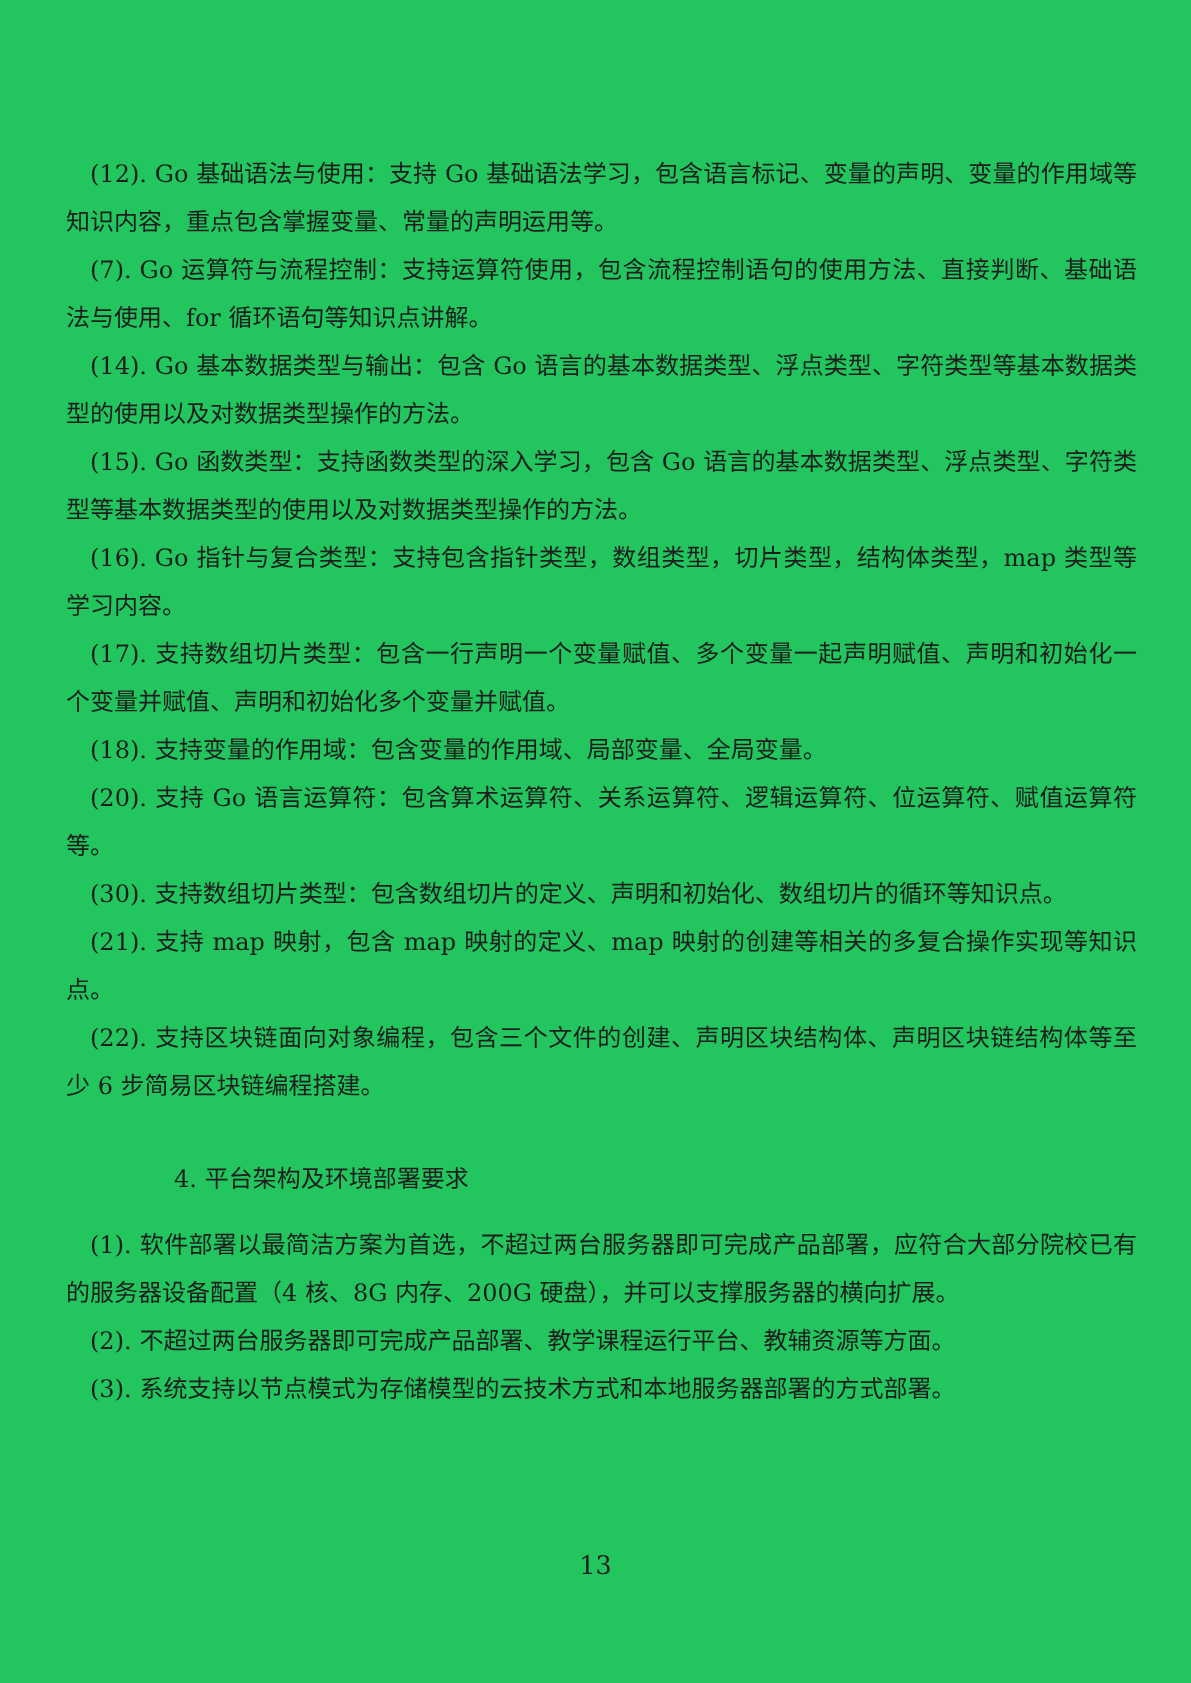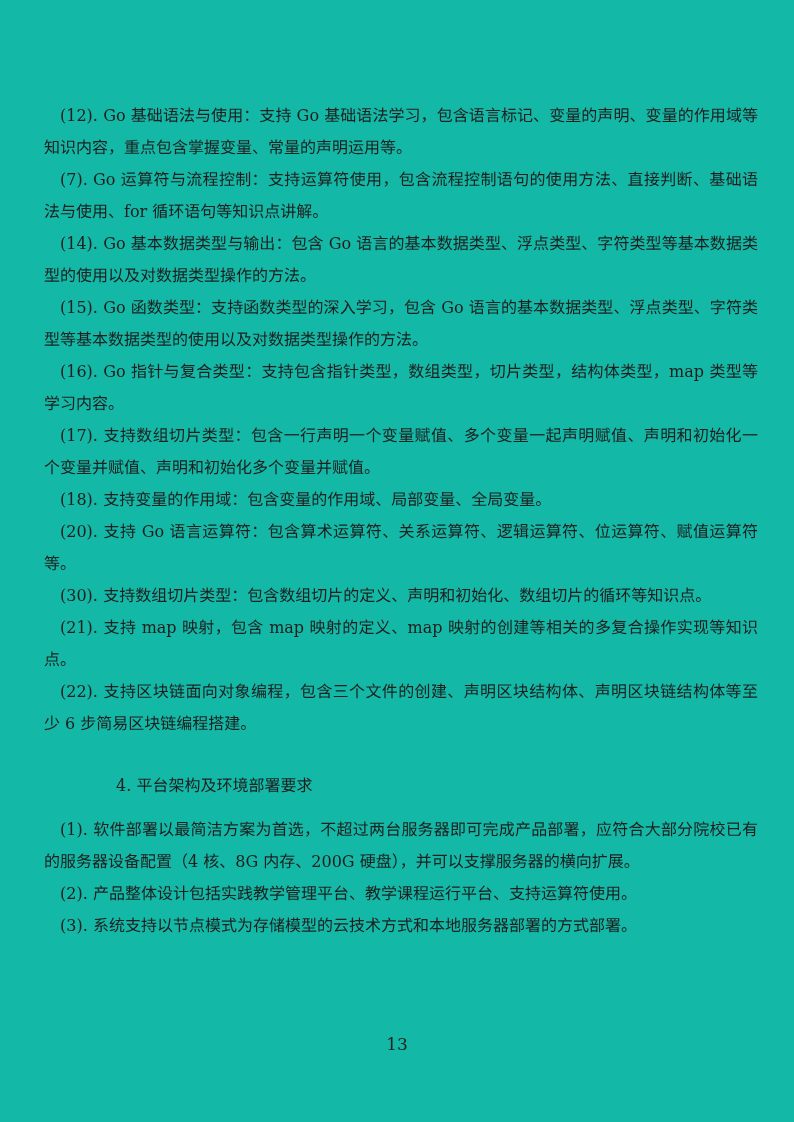--- a/index.html
+++ b/index.html
@@ -4,21 +4,21 @@
 <style>
   html, body {
     margin: 0;
     padding: 0;
     background: #ffffff;
   }
   .page {
     position: relative;
     width: 794px;
     height: 1122px;
-    background: #14b8a6;
+    background: #22c55e;
     overflow: hidden;
     font-family: "DejaVu Serif", "Liberation Serif", serif;
     color: #1e1e1e;
   }
   .content {
     position: absolute;
     left: 44px;
     right: 36px;
     top: 100px;
     font-size: 16px;
@@ -65,19 +65,19 @@
     <p class="para"><span class="item-label">(17).</span><span>支持数组切片类型：包含一行声明一个变量赋值、多个变量一起声明赋值、声明和初始化一个变量并赋值、声明和初始化多个变量并赋值。</span></p>
     <p class="para"><span class="item-label">(18).</span><span>支持变量的作用域：包含变量的作用域、局部变量、全局变量。</span></p>
     <p class="para"><span class="item-label">(20).</span><span>支持 Go 语言运算符：包含算术运算符、关系运算符、逻辑运算符、位运算符、赋值运算符等。</span></p>
     <p class="para"><span class="item-label">(30).</span><span>支持数组切片类型：包含数组切片的定义、声明和初始化、数组切片的循环等知识点。</span></p>
     <p class="para"><span class="item-label">(21).</span><span>支持 map 映射，包含 map 映射的定义、map 映射的创建等相关的多复合操作实现等知识点。</span></p>
     <p class="para"><span class="item-label">(22).</span><span>支持区块链面向对象编程，包含三个文件的创建、声明区块结构体、声明区块链结构体等至少 6 步简易区块链编程搭建。</span></p>
 
     <p class="heading"><span class="item-label">4.</span><span>平台架构及环境部署要求</span></p>
 
     <p class="para"><span class="item-label">(1).</span><span>软件部署以最简洁方案为首选，不超过两台服务器即可完成产品部署，应符合大部分院校已有的服务器设备配置（4 核、8G 内存、200G 硬盘），并可以支撑服务器的横向扩展。</span></p>
-    <p class="para"><span class="item-label">(2).</span><span>产品整体设计包括实践教学管理平台、教学课程运行平台、支持运算符使用。</span></p>
+    <p class="para"><span class="item-label">(2).</span><span>不超过两台服务器即可完成产品部署、教学课程运行平台、教辅资源等方面。</span></p>
     <p class="para"><span class="item-label">(3).</span><span>系统支持以节点模式为存储模型的云技术方式和本地服务器部署的方式部署。</span></p>
 
   </div>
 
   <div class="page-number">13</div>
 </div>
 
 </body></html>

